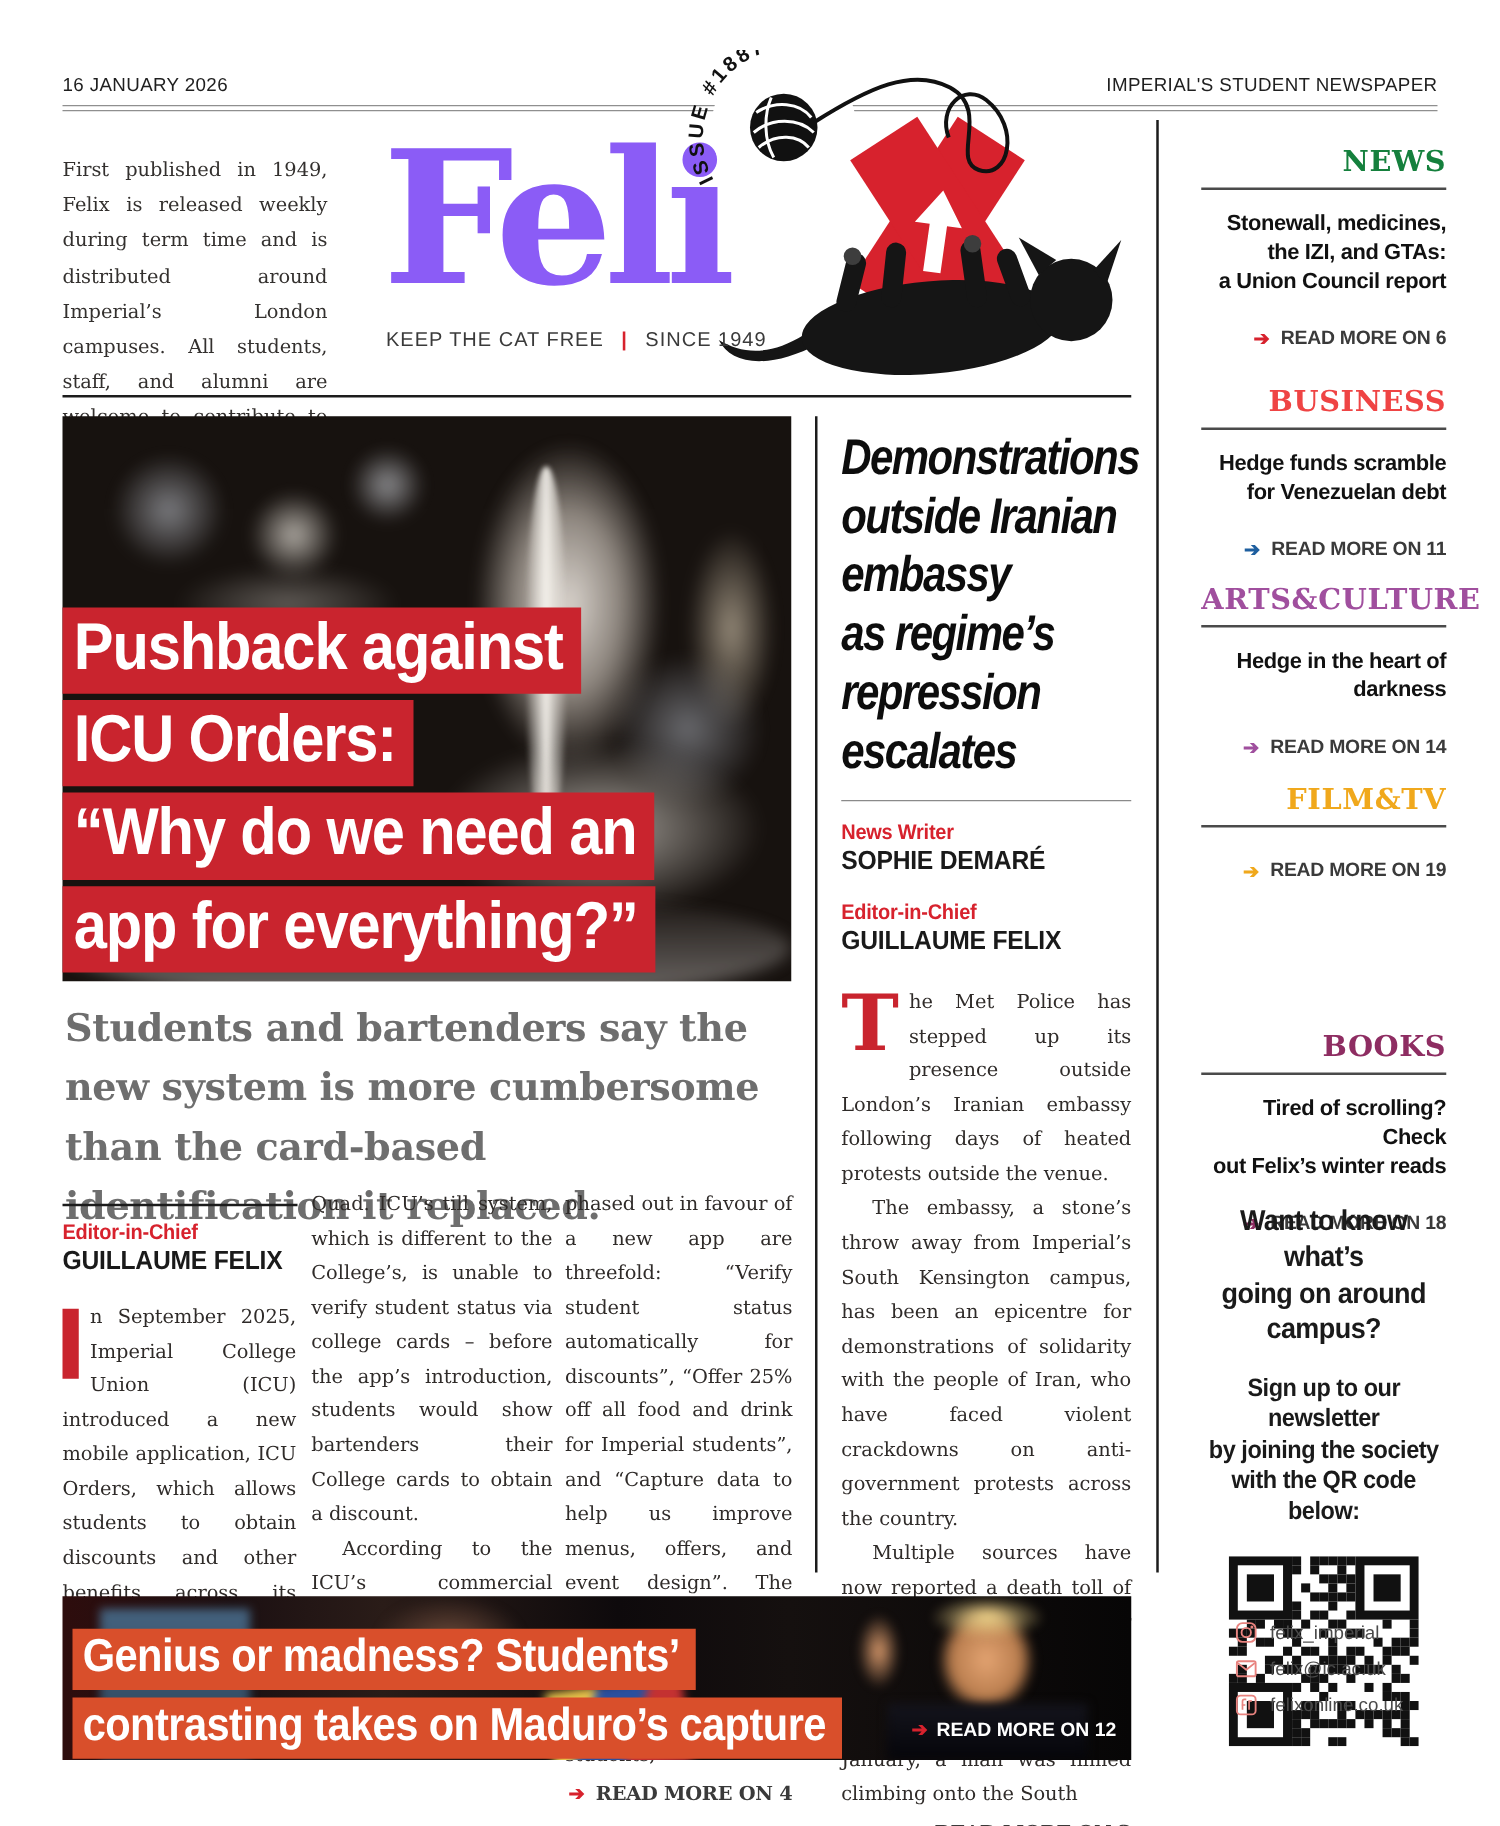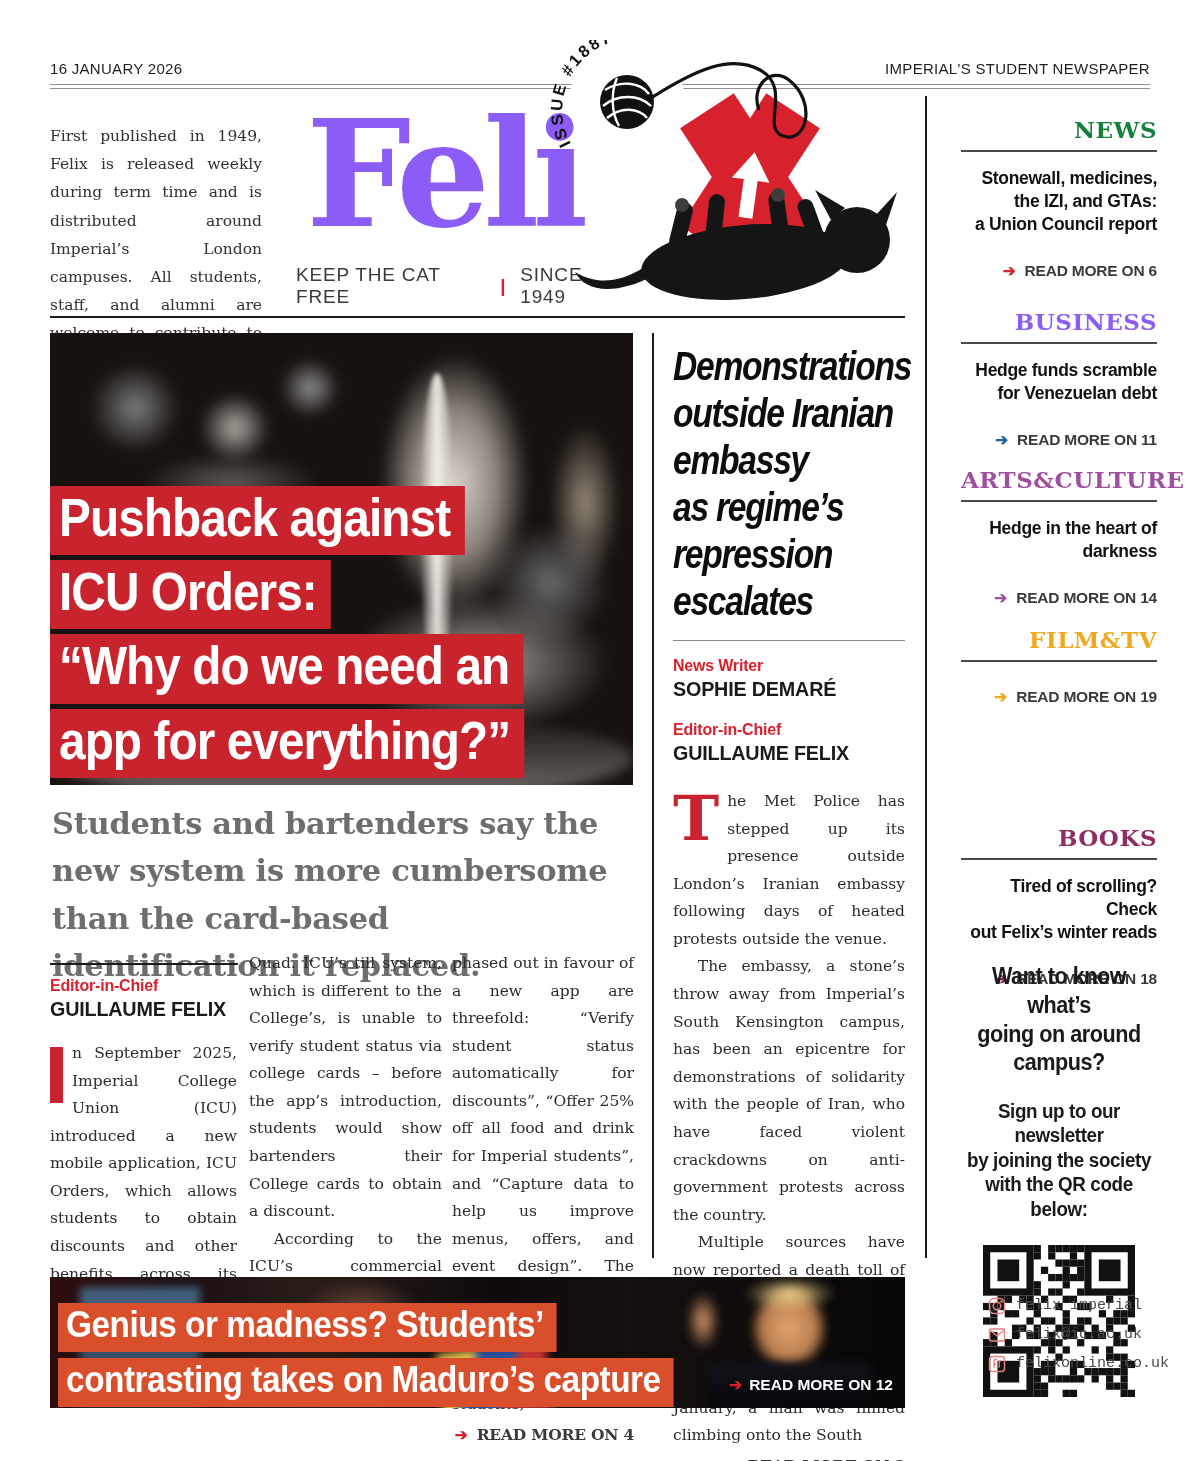--- a/index.html
+++ b/index.html
@@ -9,21 +9,21 @@
   
   .topbar-text{font-size:15px;letter-spacing:.3px;color:#1f1f1f;}
   .dblrule{border-top:1.5px solid #8f8f8f;border-bottom:1.5px solid #8f8f8f;height:3px;}
   .vrule{width:1.5px;background:#1c1c1c;}
   .hrule{height:1.5px;background:#1c1c1c;}
   
   .intro{width:212px;font-family:"DejaVu Serif",serif;font-size:15.5px;line-height:1.82;
          text-align:justify;color:#33302e;}
   .logo-feli{font-family:"DejaVu Serif",serif;font-weight:bold;font-size:148px;line-height:1;
              letter-spacing:-7px;color:#8b5cf6;}
-  .slogan{display:flex;align-items:center;justify-content:center;font-size:19px;letter-spacing:.8px;color:#3a3a3a;}
+  .slogan{display:flex;align-items:center;justify-content:center;font-size:16px;letter-spacing:.8px;color:#3a3a3a;}
   .slogan .pipe{color:#d7222d;margin:0 14px;font-weight:bold;}
   
   .photo{background:#17120f;overflow:hidden;}
   .bokeh{position:absolute;border-radius:50%;filter:blur(6px);}
   .headline-box{display:table;white-space:nowrap;background:#c9242e;color:#fff;
       font-weight:bold;font-size:53px;line-height:1.06;padding:4px 16px 9px 10px;margin-bottom:5px;
       transform:scaleX(.9);transform-origin:0 50%;letter-spacing:-1px;}
   .subhead{font-family:"DejaVu Serif",serif;font-weight:bold;font-size:30.5px;line-height:1.55;
       color:#6e6e6e;letter-spacing:-.3px;}
   .role{color:#d7222d;font-weight:bold;font-size:17px;letter-spacing:-.2px;transform:scaleX(.94);transform-origin:0 50%;}
@@ -45,21 +45,21 @@
   .side{width:196px;text-align:right;}
   .s-title{font-family:"DejaVu Serif",serif;font-weight:bold;font-size:23px;letter-spacing:.5px;}
   .s-rule{height:1.5px;background:#4a4a4a;margin-top:7px;}
   .s-teaser{margin-top:15px;font-weight:bold;font-size:17.5px;line-height:1.32;color:#111;
             white-space:pre-line;letter-spacing:-.3px;}
   .s-read{margin-top:26px;}
   .nl-q{font-weight:bold;font-size:23px;line-height:1.25;text-align:center;white-space:pre-line;
         letter-spacing:-.5px;transform:scaleX(.94);transform-origin:center;}
   .nl-cta{margin-top:22px;font-weight:bold;font-size:20px;line-height:1.22;text-align:center;
           white-space:pre-line;letter-spacing:-.4px;transform:scaleX(.94);transform-origin:center;}
-  .social-row{display:flex;align-items:flex-start;gap:10px;font-size:15px;color:#4a4a4a;margin-bottom:11px;text-align:left;font-family:Liberation Mono, monospace;}
+  .social-row{display:flex;align-items:flex-end;gap:10px;font-size:15px;color:#4a4a4a;margin-bottom:11px;text-align:left;}
   .social-row svg{flex:0 0 auto;}
   
   .banner{background:linear-gradient(90deg,#2e0d0d 0%,#1c1012 16%,#2a1c18 30%,#0e0a0c 52%,#15100f 68%,#070606 100%);
           overflow:hidden;}
   .banner-box{display:table;white-space:nowrap;background:#d94f2b;color:#fff;font-weight:bold;
       font-size:37px;line-height:1.05;padding:3px 14px 7px 9px;margin-bottom:6px;
       transform:scaleX(.9);transform-origin:0 50%;letter-spacing:-.5px;}
   .banner-read{position:absolute;right:12px;bottom:14px;display:flex;align-items:center;gap:7px;
       color:#fff;font-weight:bold;font-size:15.5px;}
   .banner-read .arrow{color:#d7222d;}
@@ -197,21 +197,21 @@
     <div class="s-teaser">Stonewall, medicines,
 the IZI, and GTAs:
 a Union Council report</div>
     <div class="readmore s-read">
       <span class="arrow" style="color: rgb(215, 34, 45);"></span>
       <span>READ MORE ON 6</span>
     </div>
   </div>
 
   <div class="abs side" style="left:961px;top:308px;">
-    <div class="s-title" style="color: #8b5cf6;">BUSINESS</div>
+    <div class="s-title" style="color: #ef4444;">BUSINESS</div>
     <div class="s-rule"></div>
     <div class="s-teaser">Hedge funds scramble
 for Venezuelan debt</div>
     <div class="readmore s-read">
       <span class="arrow" style="color: rgb(30, 95, 159);"></span>
       <span>READ MORE ON 11</span>
     </div>
   </div>
 
   <div class="abs side" style="left:961px;top:466px;">

